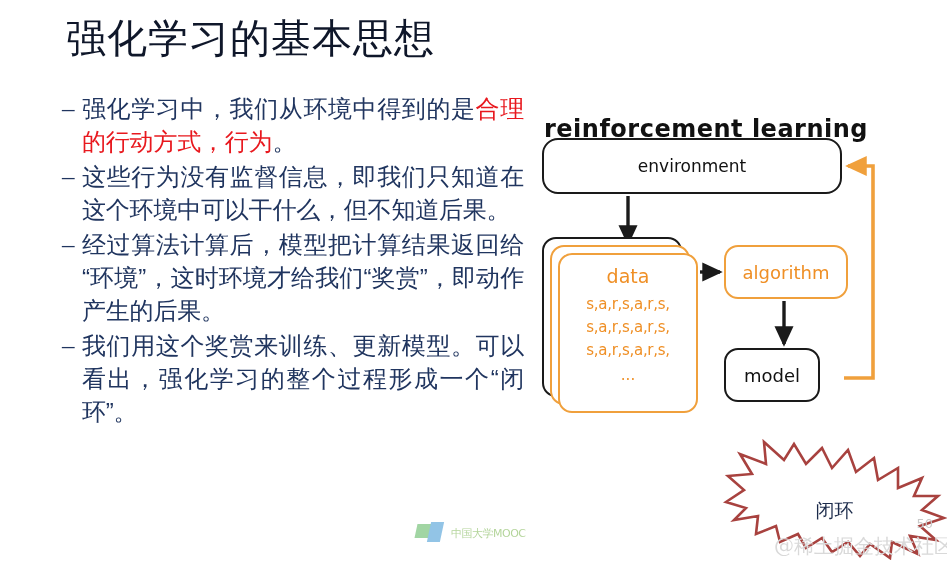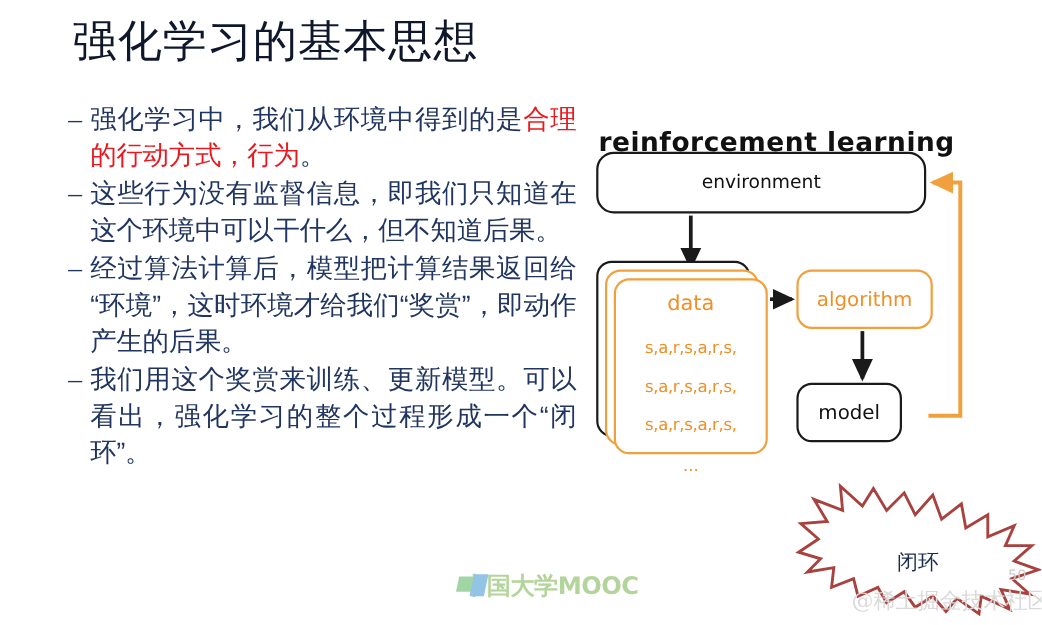--- a/index.html
+++ b/index.html
@@ -140,21 +140,20 @@
   }
   #node-data {
     left: 30px;
     top: 153px;
     width: 140px;
     height: 160px;
     border-radius: 14px;
     flex-direction: column;
     justify-content: flex-start;
     padding-top: 10px;
-    gap: 12px;
   }
   #node-data .data-title {
     font-size: 19px;
     color: #ef8f25;
     margin-bottom: 6px;
   }
   #node-data .data-line {
     font-size: 15px;
     color: #ef8f25;
     line-height: 23px;
@@ -244,22 +243,22 @@
   }
   #mooc-logo .flag .f2 {
     position: absolute;
     left: 13px; top: 0px;
     width: 13px; height: 20px;
     background: #2f8fd0;
     transform: skewX(-12deg);
   }
   #mooc-logo .logo-text {
     font-family: "DejaVu Sans", "Liberation Sans", sans-serif;
-    font-size: 22px;
-    font-weight: bold;
+    font-size: 11px;
+    font-weight: normal;
     color: #6fae3f;
     white-space: nowrap;
     letter-spacing: -0.5px;
   }
   #page-number {
     position: absolute;
     right: 14px;
     top: 516px;
     font-family: "DejaVu Sans", "Liberation Sans", sans-serif;
     font-size: 13px;

